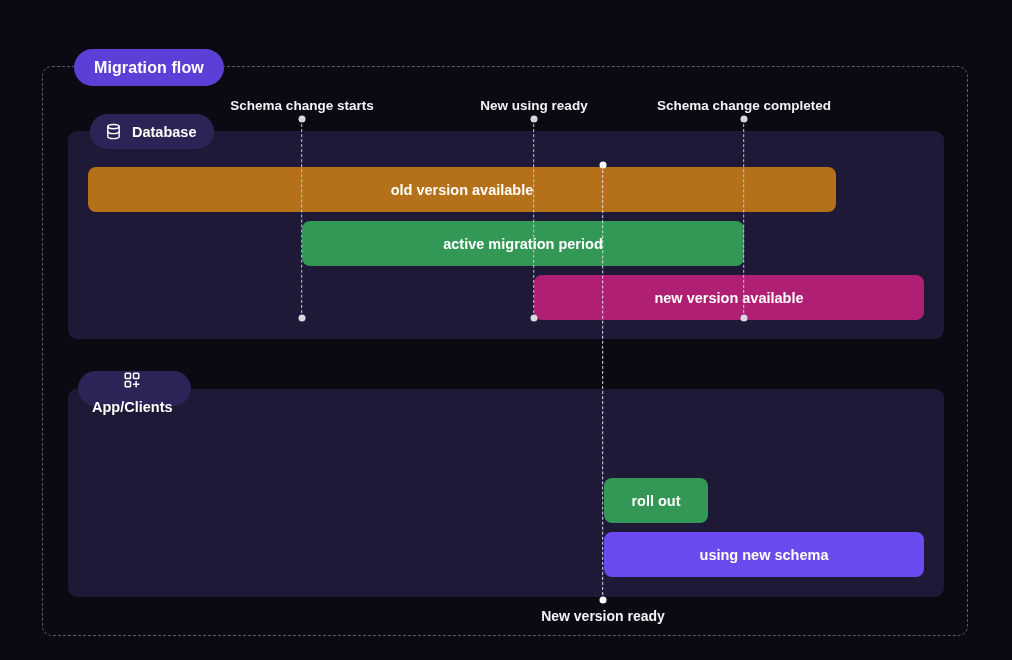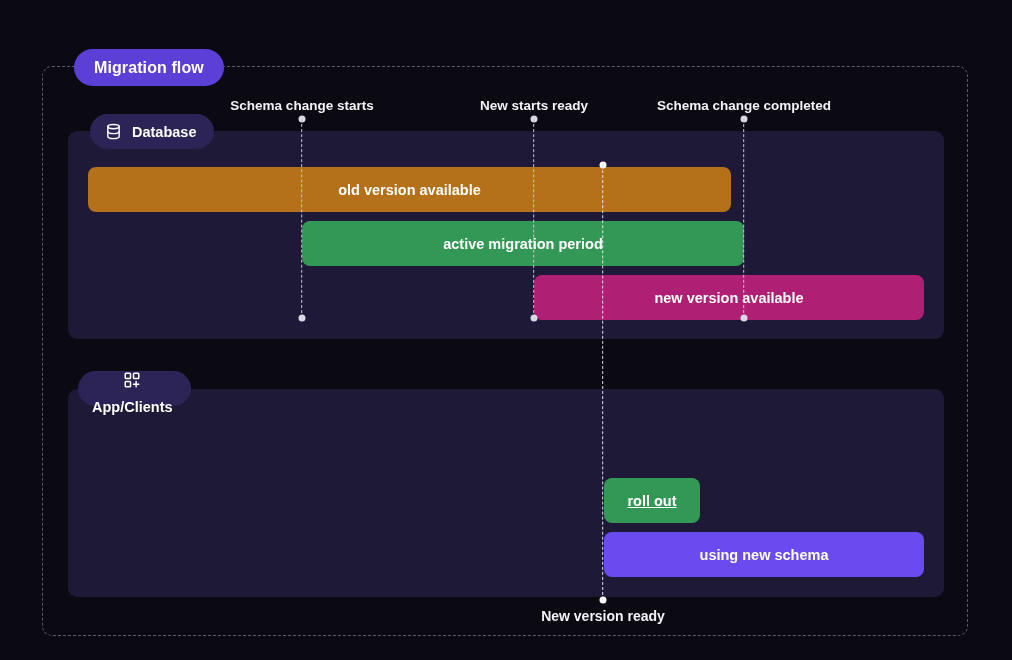--- a/index.html
+++ b/index.html
@@ -153,47 +153,47 @@
   </div>
 
   <div class="milestone" id="ms-start" style="left:302px; top:0;">
     <div class="mlabel" style="top:74px;">Schema change starts</div>
     <div class="mdot" style="top:95px;"></div>
     <div class="mline" style="top:95px; height:199px; border-left-color:#c9c6d6;"></div>
     <div class="mdot" style="top:294px;"></div>
   </div>
 
   <div class="milestone" id="ms-ready" style="left:534px; top:0;">
-    <div class="mlabel" style="top:74px;">New starts ready</div>
+    <div class="mlabel" style="top:74px;">New using ready</div>
     <div class="mdot" style="top:95px;"></div>
     <div class="mline" style="top:95px; height:199px; border-left-color:#c9c6d6;"></div>
     <div class="mdot" style="top:294px;"></div>
   </div>
 
   <div class="milestone" id="ms-done" style="left:744px; top:0;">
     <div class="mlabel" style="top:74px;">Schema change completed</div>
     <div class="mdot" style="top:95px;"></div>
     <div class="mline" style="top:95px; height:199px; border-left-color:#c9c6d6;"></div>
     <div class="mdot" style="top:294px;"></div>
   </div>
 
-  <div class="bar" id="bar-old-version" style="left:88px; width:643px; top:143px; background:#b5711a;">
+  <div class="bar" id="bar-old-version" style="left:88px; width:748px; top:143px; background:#b5711a;">
     <span>old version available</span>
   </div>
 
   <div class="bar" id="bar-active-migration" style="left:302px; width:442px; top:197px; background:#339856;justify-content:center;">
     <span>active migration period</span>
   </div>
 
   <div class="bar" id="bar-new-version" style="left:534px; width:390px; top:251px; background:#af2075;">
     <span>new version available</span>
   </div>
 
 
-  <div class="bar" id="bar-roll-out" style="left:604px; width:96px; top:454px; background:#339856;text-decoration:underline;">
+  <div class="bar" id="bar-roll-out" style="left:604px; width:104px; top:454px; background:#339856;">
     <span>roll out</span>
   </div>
 
   <div class="bar" id="bar-using-new" style="left:604px; width:320px; top:508px; background:#6b4bf0;">
     <span>using new schema</span>
   </div>
 
   <div class="milestone" id="deploy-marker" style="left:603px; top:0; z-index:35;">
     <div class="mdot" style="top:141px;"></div>
     <div class="mline" style="top:141px; height:435px;"></div>

